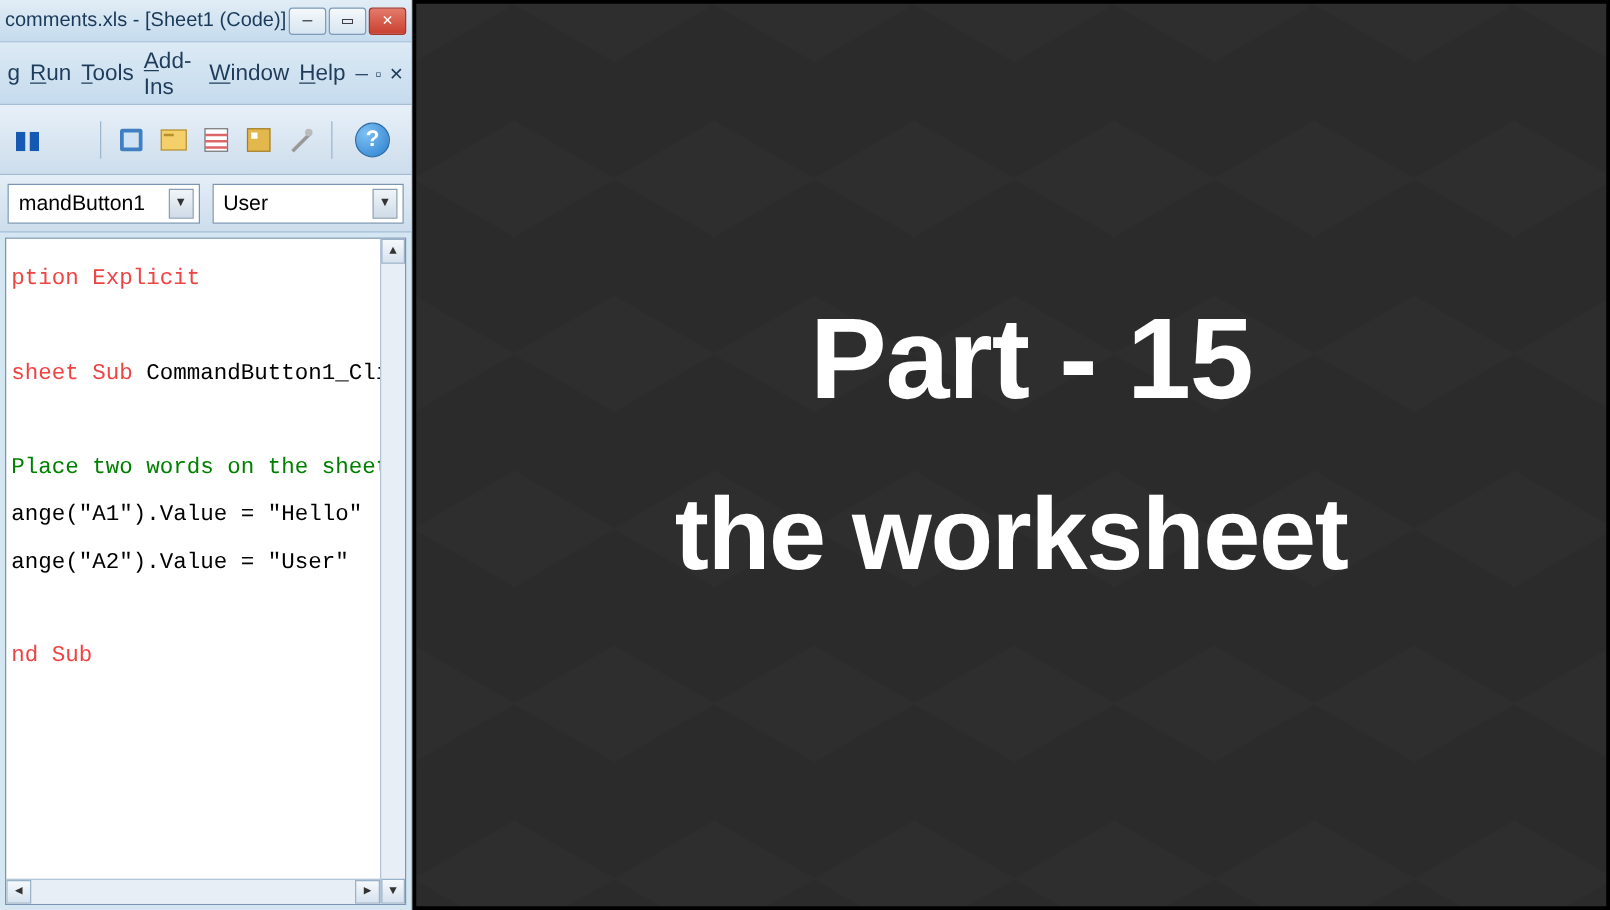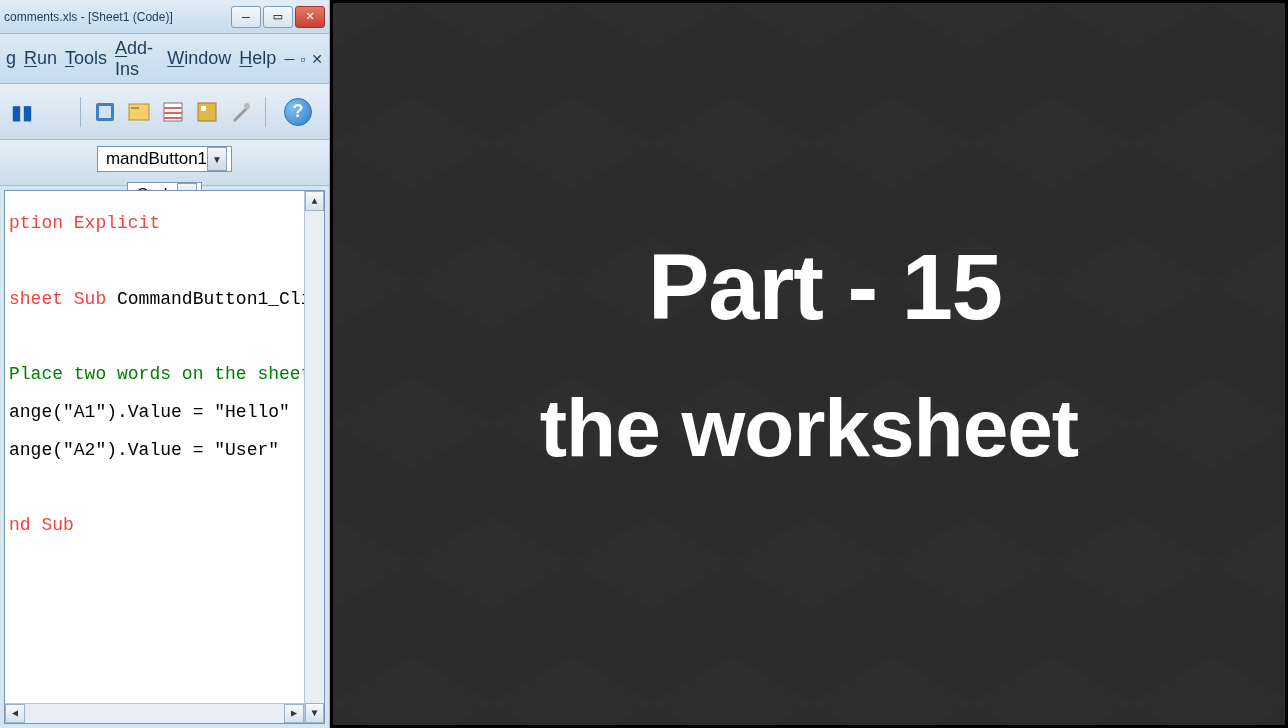--- a/index.html
+++ b/index.html
@@ -21,21 +21,21 @@
 .titlebar {
   height: 34px;
   background: linear-gradient(#e2edf6,#c5dbed);
   display: flex;
   align-items: center;
   justify-content: space-between;
   padding: 0 4px;
   border-bottom: 1px solid #a4bdd3;
 }
 .titlebar-text {
-  font-size: 12px;
+  font-size: 16px;
   color: #1a3a5a;
   white-space: nowrap;
   overflow: hidden;
 }
 .win-controls { display: flex; gap: 2px; }
 .win-btn {
   width: 30px; height: 22px;
   border: 1px solid #7f9bb8;
   border-radius: 3px;
   background: linear-gradient(#f4f8fb,#d7e5f1);
@@ -79,21 +79,20 @@
   color:#fff;display:flex;align-items:center;justify-content:center;
   font-weight:bold;font-size:18px;border:1px solid #2a6aa6;
   margin-left:8px;
 }
 .divider{width:1px;height:30px;background:#9db6cc;margin:0 4px;}
 .dropdown-row{
   height:46px;
   background:linear-gradient(#e4eef7,#cdddec);
   display:flex;align-items:center;gap:10px;padding:6px;
   border-bottom:1px solid #a4bdd3;
-  flex-direction:column;
 }
 .dropdown{
   flex:1;height:32px;background:#fff;border:1px solid #7a96b2;
   display:flex;align-items:center;justify-content:space-between;
   padding:0 4px 0 8px;font-size:17px;color:#000;
 }
 .dropdown .arrow{
   width:20px;height:24px;
   background:linear-gradient(#f1f5f9,#cfdbe8);
   border:1px solid #8aa0b6;display:flex;align-items:center;justify-content:center;
@@ -217,21 +216,21 @@
     <div class="divider"></div>
     <div class="help-ico">?</div>
   </div>
 
   <div class="dropdown-row">
     <div class="dropdown">
       <span>mandButton1</span>
       <span class="arrow">▼</span>
     </div>
     <div class="dropdown">
-      <span>Code</span>
+      <span>User</span>
       <span class="arrow">▼</span>
     </div>
   </div>
 
   <div class="code-area"><span class="kw">ption </span><span class="kw">Explicit</span>
 
 <span class="kw">sheet Sub</span><span> CommandButton1_Click()</span>
 
 <span class="cm">Place two words on the sheet</span>
 <span>ange("A1").Value = "Hello"</span>

